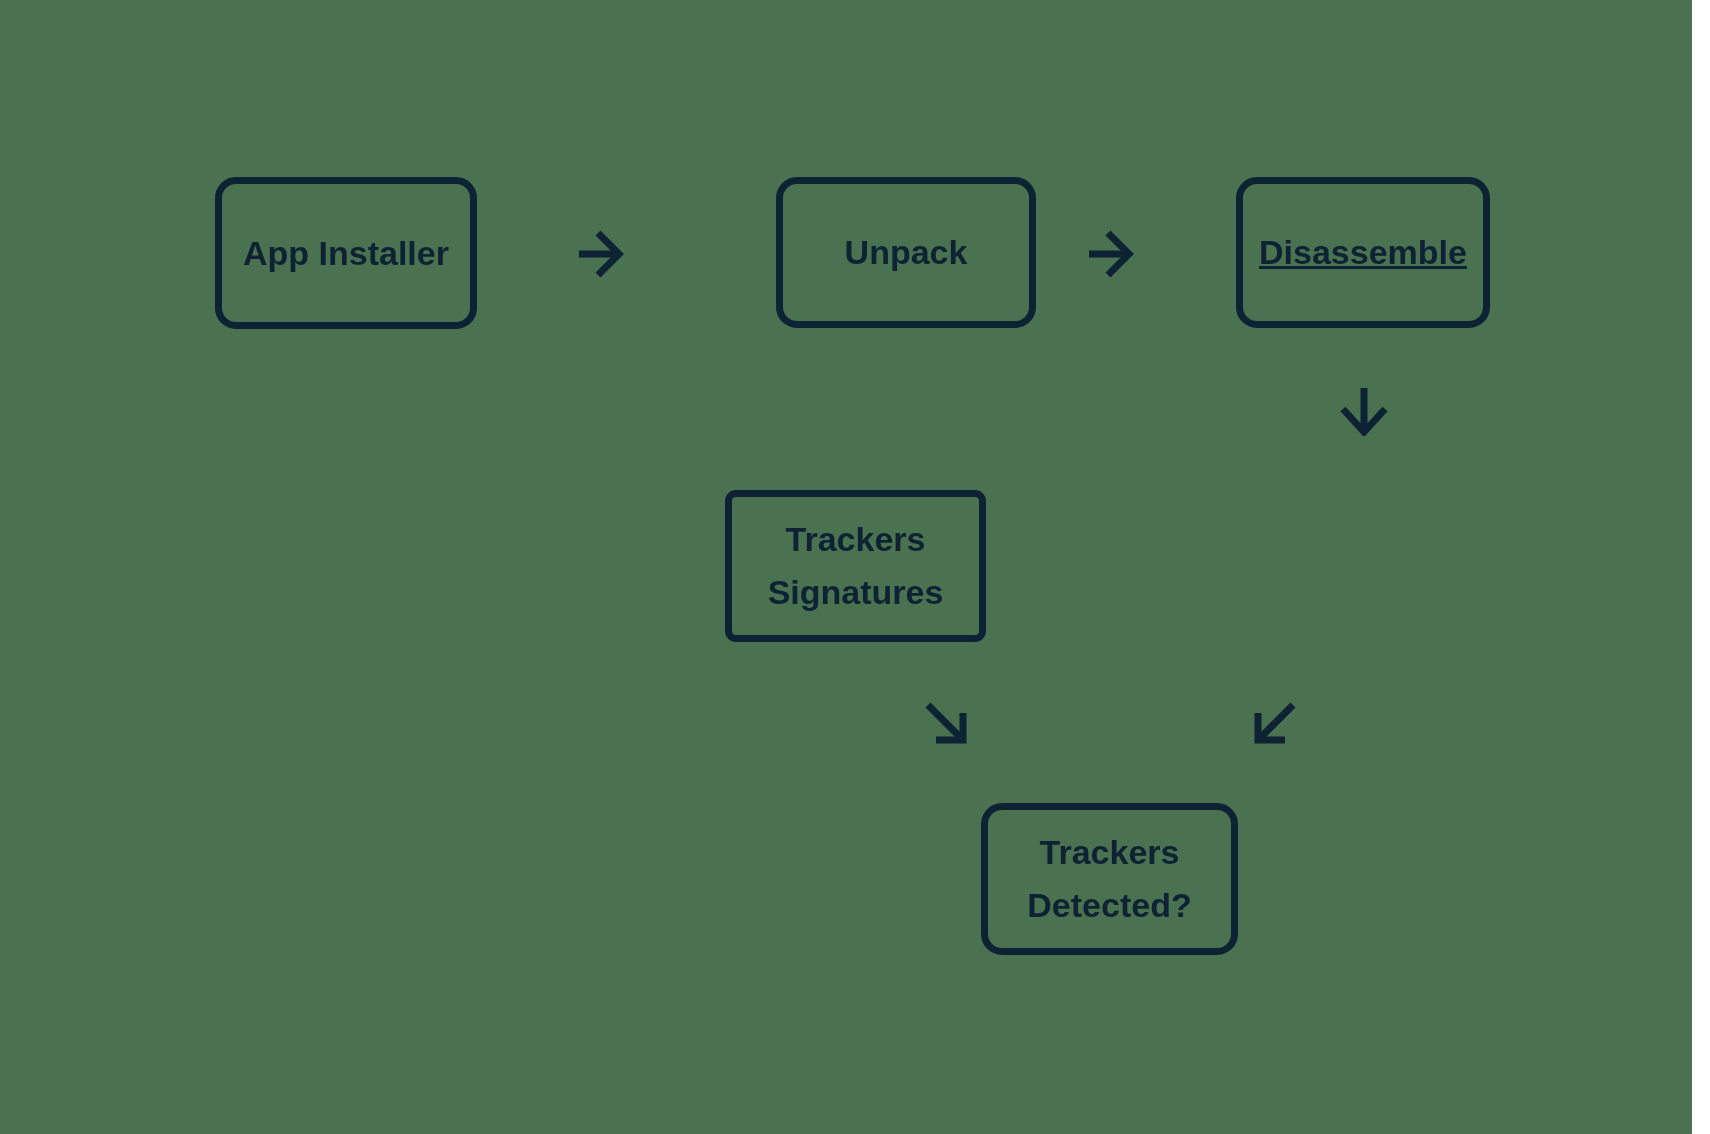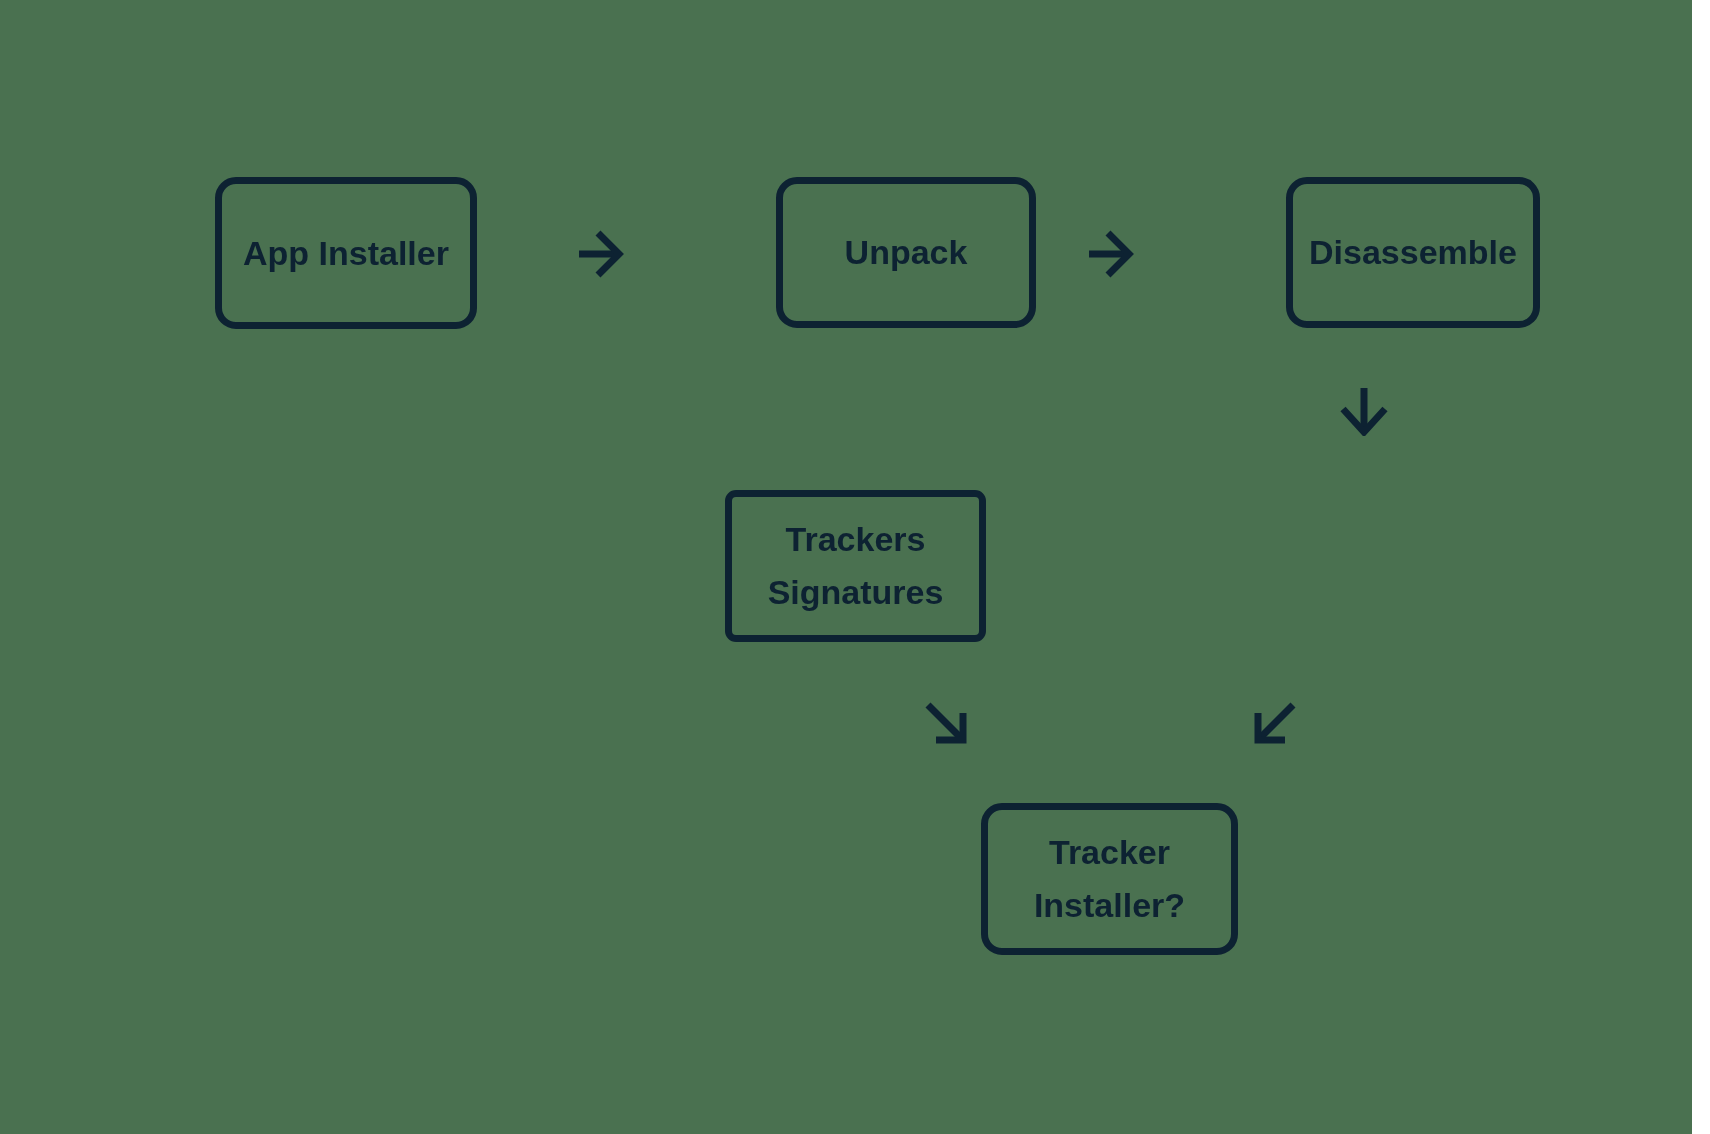--- a/index.html
+++ b/index.html
@@ -53,21 +53,21 @@
     <span>Unpack</span>
   </div>
 
   <div class="arrow" style="left:1086px; top:230px; width:48px; height:48px;">
     <svg viewBox="0 0 48 48" fill="none" stroke="currentColor" stroke-width="7" stroke-linecap="butt" stroke-linejoin="miter">
       <path d="M3 24 H40"></path>
       <path d="M22 3 L43 24 L22 45"></path>
     </svg>
   </div>
 
-  <div class="node" style="left:1286px; top:177px; width:254px; height:151px;">
+  <div class="node" style="left:1236px; top:177px; width:254px; height:151px;text-decoration:underline;">
     <span>Disassemble</span>
   </div>
 
   <div class="arrow" style="left:1340px; top:386px; width:48px; height:50px;">
     <svg viewBox="0 0 48 50" fill="none" stroke="currentColor" stroke-width="7" stroke-linecap="butt" stroke-linejoin="miter">
       <path d="M24 2 V44"></path>
       <path d="M3 23 L24 46 L45 23"></path>
     </svg>
   </div>
 
@@ -84,16 +84,16 @@
   </div>
 
   <div class="arrow" style="left:1254px; top:700px; width:44px; height:44px;">
     <svg viewBox="0 0 44 44" fill="none" stroke="currentColor" stroke-width="7" stroke-linecap="butt" stroke-linejoin="miter">
       <path d="M39 5 L7 37"></path>
       <path d="M4 13 L4 40 L31 40"></path>
     </svg>
   </div>
 
   <div class="node" style="left:981px; top:803px; width:257px; height:152px;">
-    <span>Tracker Installer?</span>
+    <span>Trackers Detected?</span>
   </div>
 
 </div>
 
 </body></html>

